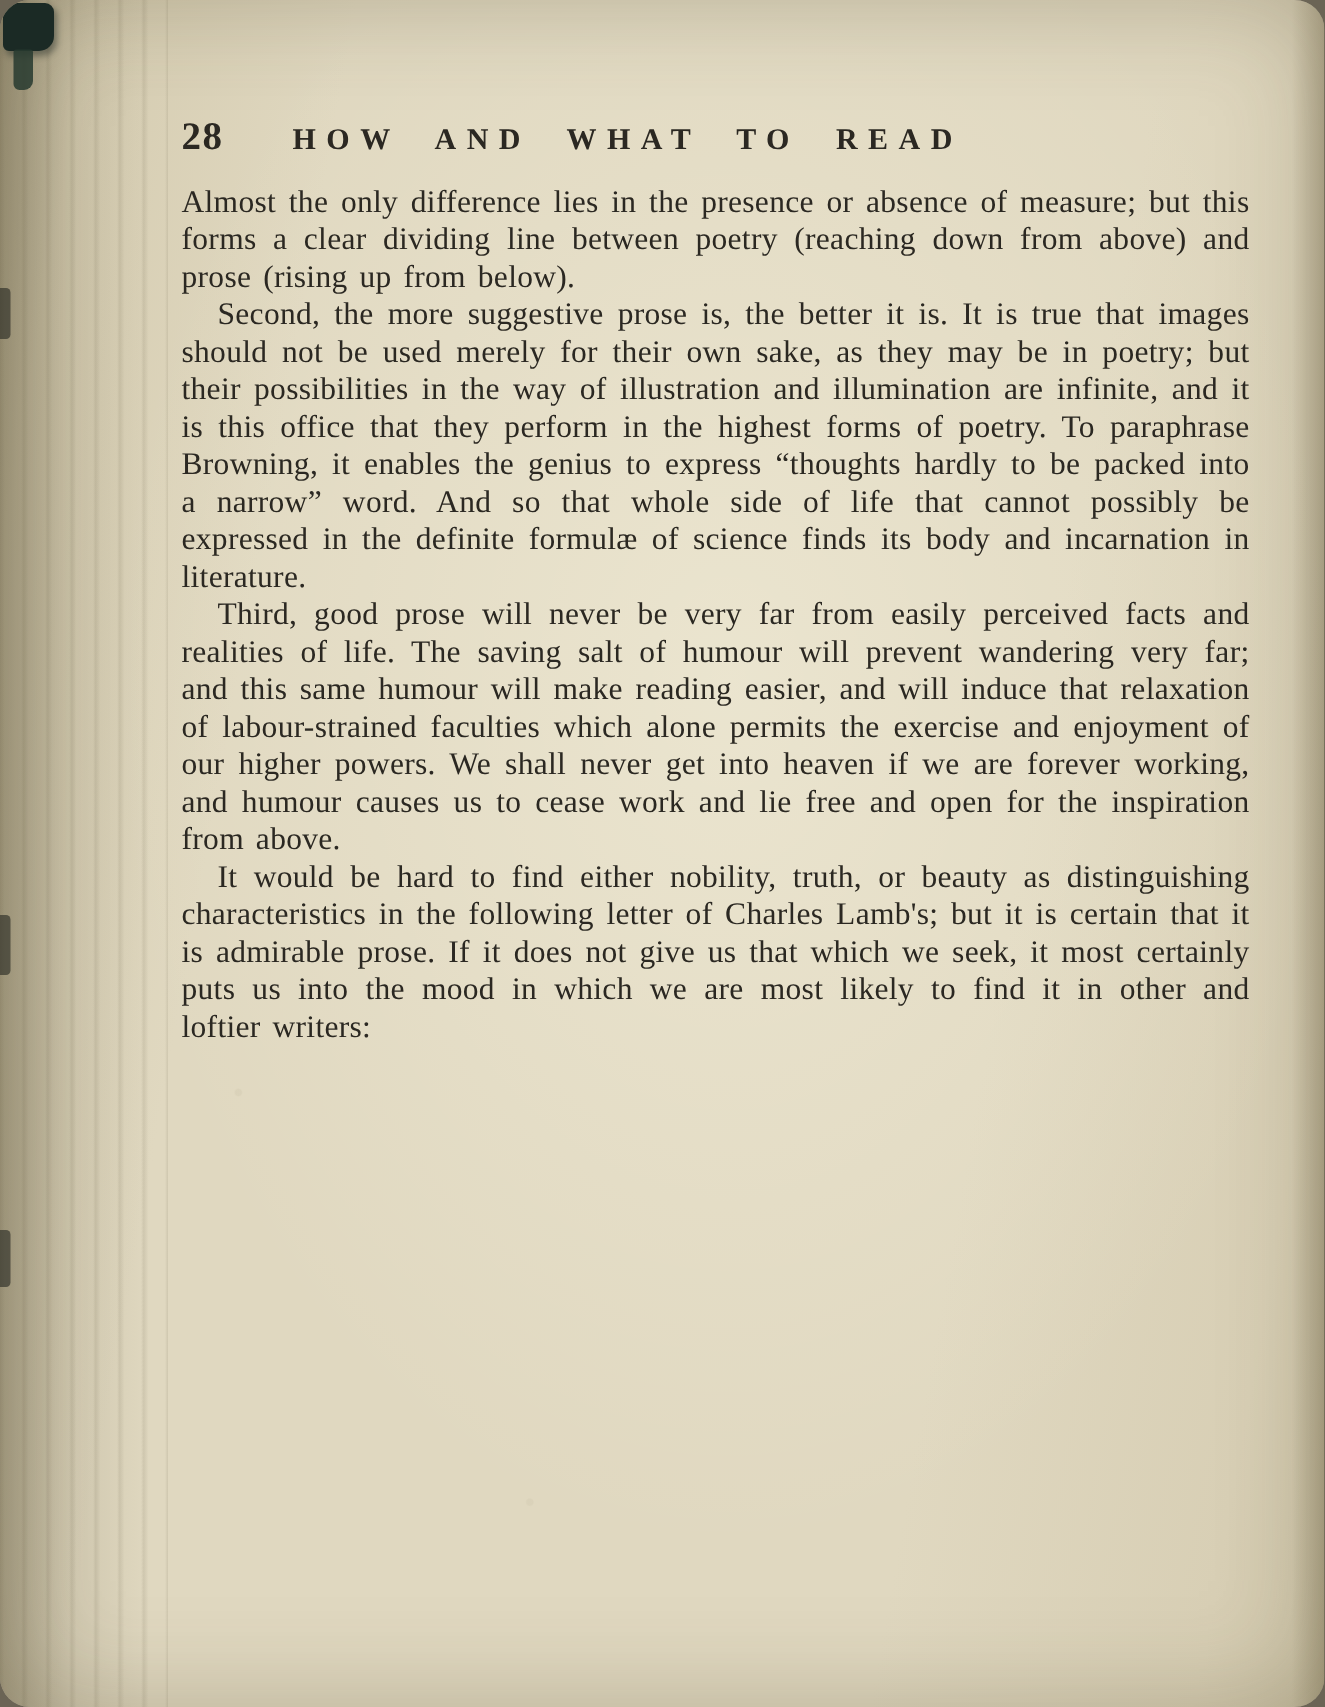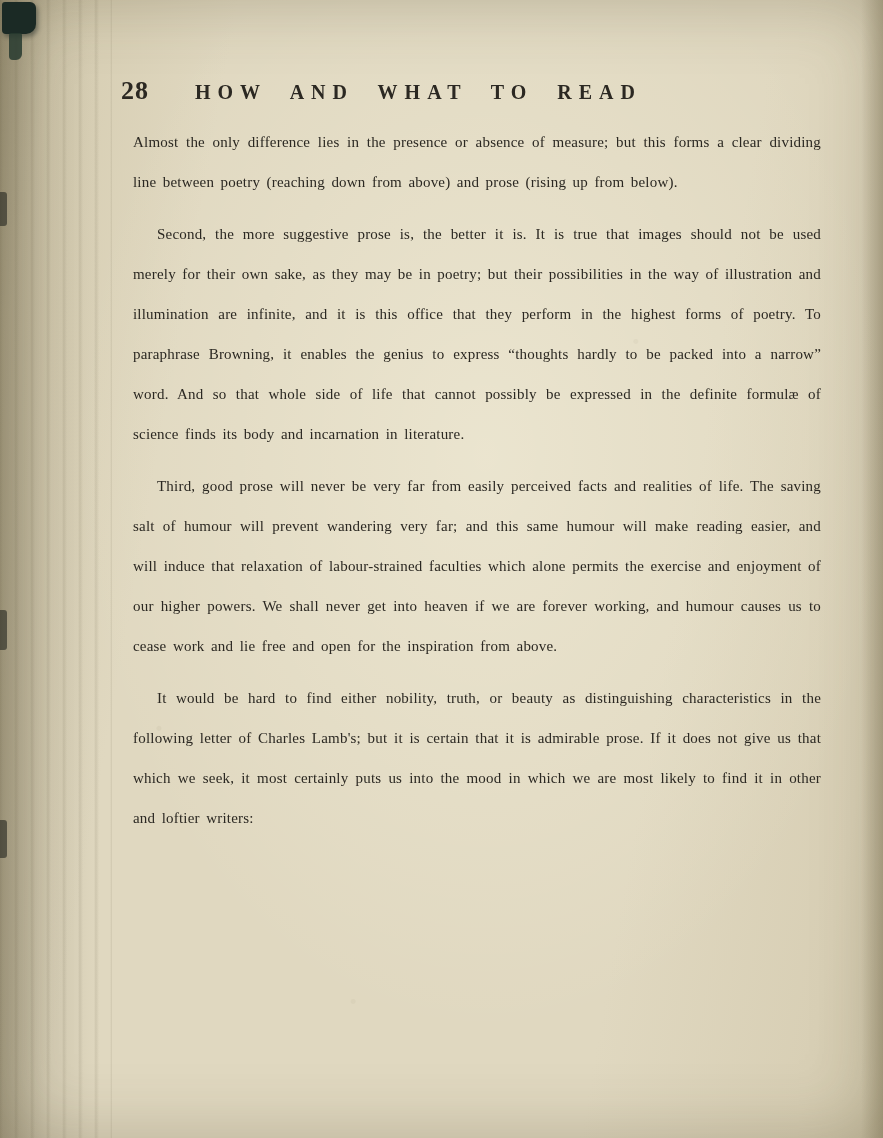--- a/index.html
+++ b/index.html
@@ -17,20 +17,21 @@
     background:
       radial-gradient(ellipse at 55% 40%, rgba(255,252,235,0.35) 0%, rgba(255,252,235,0) 60%),
       linear-gradient(100deg,
         #c6bda2 0%,
         #d6cdb2 6%,
         var(--paper, #e0d8c0) 22%,
         var(--paper, #e0d8c0) 72%,
         #d8cfb5 92%,
         #cfc6aa 100%);
     box-shadow: inset 0 0 70px rgba(70,58,30,0.28);
+    border-radius: 20px;
   }
 
   
   .gutter-shadow {
     position: absolute;
     left: 0; top: 0; bottom: 0;
     width: 112px;
     background:
       repeating-linear-gradient(to right,
         rgba(80,72,48,0.10) 0px, rgba(80,72,48,0.0) 3px,
@@ -99,23 +100,23 @@
     margin-right: 46px;
   }
   .running-title {
     font-size: 20px;
     font-weight: 700;
     letter-spacing: 7px;
     word-spacing: 12px;
   }
 
   .body-copy p {
-    margin: 12px;
-    font-size: 15px;
-    line-height: 40px;
+    margin: 0;
+    font-size: 21px;
+    line-height: 25px;
     text-align: justify;
     word-spacing: 2.5px;
     letter-spacing: 0.2px;
   }
   .body-copy p.indent {
     text-indent: 24px;
   }
 
   
   .paper-noise {

